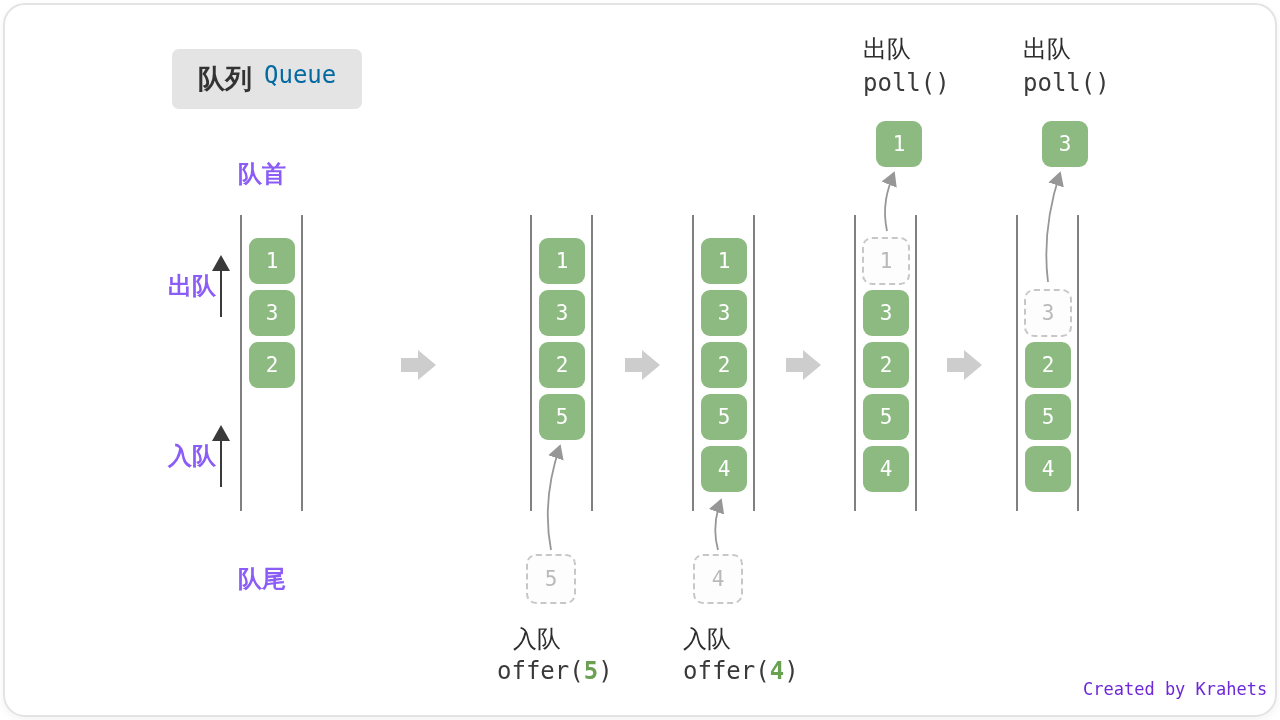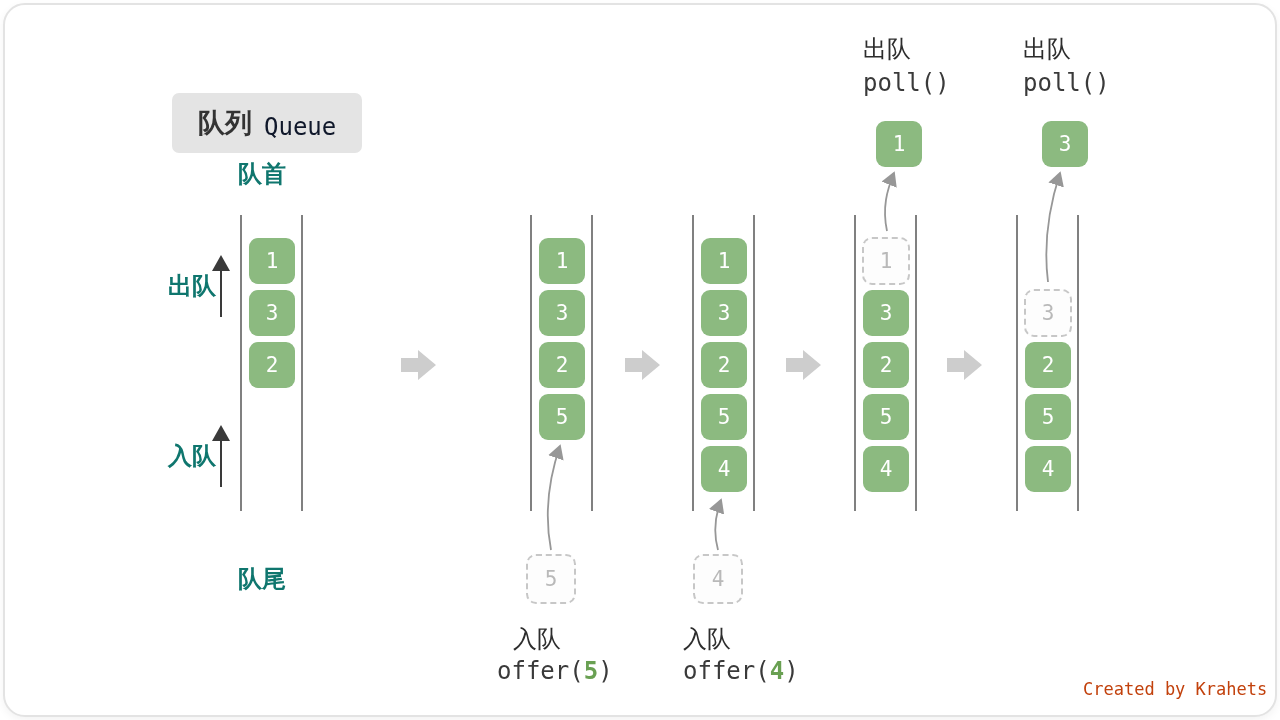--- a/index.html
+++ b/index.html
@@ -4,45 +4,45 @@
 <style>
   html,body{margin:0;padding:0;background:#ffffff;width:1280px;height:720px;overflow:hidden;}
   .canvas{
     position:absolute;left:3px;top:3px;width:1270px;height:710px;
     background:#fff;border:2px solid #e3e3e3;border-radius:22px;
     box-shadow:0 3px 8px rgba(0,0,0,.05);
     font-family:"Liberation Sans",sans-serif;color:#2f2f2f;overflow:hidden;
   }
   .overlay{position:absolute;left:0;top:0;width:1274px;height:714px;pointer-events:none;}
   .badge{
-    position:absolute;left:167px;top:44px;display:inline-flex;align-items:flex-end;gap:12px;
-    background:#e4e4e4;border-radius:7px;padding:12px 26px;margin-top:44px;
+    position:absolute;left:167px;top:44px;display:inline-flex;align-items:flex-start;gap:12px;
+    background:#e4e4e4;border-radius:7px;padding:12px 26px;
   }
   .badge .zh{font-size:27px;font-weight:700;color:#333;}
-  .badge .en{font-family:"DejaVu Sans Mono",monospace;font-size:24px;color:#0f172a;}
-  .side-label{position:absolute;font-size:24px;font-weight:700;color:#0f766e;}
+  .badge .en{font-family:"DejaVu Sans Mono",monospace;font-size:24px;color:#0369a1;}
+  .side-label{position:absolute;font-size:24px;font-weight:700;color:#8b5cf6;}
   .anno-label{position:absolute;font-size:24px;font-weight:400;color:#2d2d2d;}
   .code{position:absolute;font-family:"DejaVu Sans Mono",monospace;font-size:24px;color:#3a3a3a;text-align:center;}
   .code .arg{color:#69a052;font-weight:700;}
   .vline{position:absolute;width:2px;height:296px;top:210px;background:#808080;}
   .cell{
     position:absolute;width:46px;height:46px;border-radius:9px;background:#8cba80;
     color:#ffffff;font-family:"DejaVu Sans Mono",monospace;font-size:21px;
     display:flex;align-items:center;justify-content:center;
   }
   .ghost{
     position:absolute;width:48px;height:48px;box-sizing:border-box;border-radius:10px;
     background:#fdfdfd;border:2px dashed #c7c7c7;color:#b9b9b9;
     font-family:"DejaVu Sans Mono",monospace;font-size:21px;
     display:flex;align-items:center;justify-content:center;
   }
   .ghost.big{width:50px;height:50px;}
   .footer{
     position:absolute;left:1078px;top:674px;
-    font-family:"DejaVu Sans Mono",monospace;font-size:17px;color:#c2410c;
+    font-family:"DejaVu Sans Mono",monospace;font-size:17px;color:#6d28d9;
   }
 </style>
 </head>
 <body>
 
 <div class="canvas">
 
   <svg class="overlay" viewBox="0 0 1274 714">
     <defs>
       <marker id="m-dark" markerWidth="9" markerHeight="9" refX="7" refY="4.5" orient="auto">

